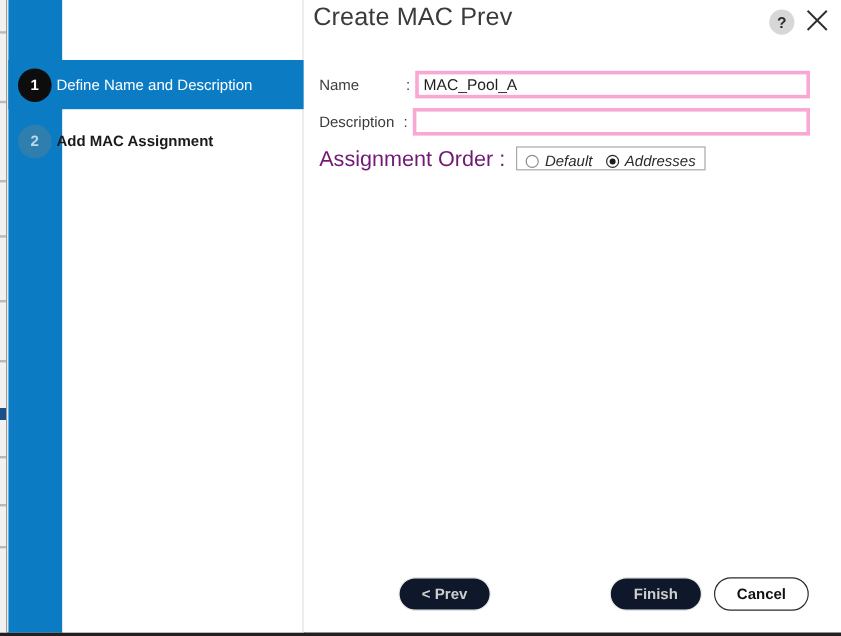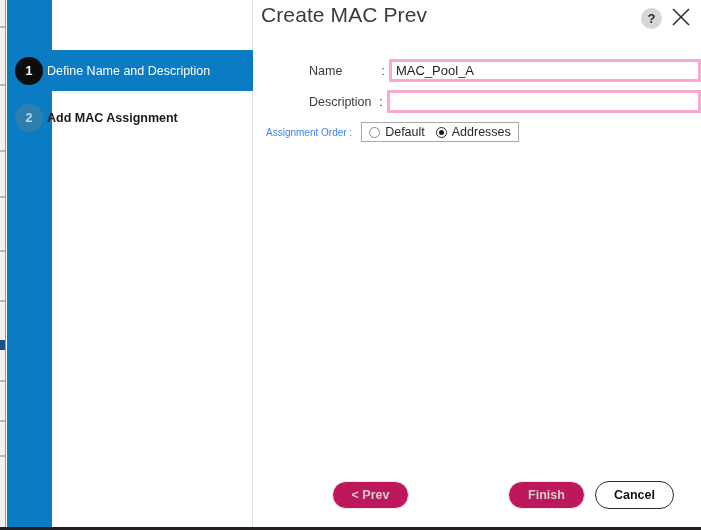--- a/index.html
+++ b/index.html
@@ -157,21 +157,20 @@
     align-items: center;
   }
   .field-label {
     font-size: 12.5px;
     color: #3b3b3b;
     text-align: left;
     padding-left: 12px;
     box-sizing: border-box;
     width: 78px;
     flex: 0 0 78px;
-    margin-left: 43px;
   }
   .colon {
     font-size: 12.5px;
     color: #3b3b3b;
     width: 12px;
     flex: 0 0 12px;
     text-align: center;
   }
   .text-input {
     height: 23px;
@@ -184,34 +183,35 @@
     box-sizing: border-box;
     outline: none;
     border-radius: 0;
   }
   .row-name .field-label { width: 80px; flex: 0 0 80px; }
   .row-name .text-input { width: 329px; }
   .row-desc .text-input { width: 331px; }
 
   .row-assign { height: 30px; }
   .assign-label {
-    font-size: 10px;
-    color: #3b82f6;
+    font-size: 18px;
+    color: #701a75;
     padding-left: 12px;
     white-space: nowrap;
   }
   .radio-group {
     margin-left: 9px;
     border: 1px solid #a9a9a9;
     background: #ffffff;
     height: 20px;
     display: flex;
-    align-items: center;
+    align-items: flex-end;
     padding: 0 7px;
     box-sizing: border-box;
+    font-style: italic;
   }
   .radio-opt {
     display: flex;
     align-items: center;
     cursor: pointer;
   }
   .radio-opt + .radio-opt { margin-left: 11px; }
   .radio-dot {
     width: 11px; height: 11px;
     border-radius: 50%;
@@ -257,21 +257,21 @@
     align-items: center;
     justify-content: center;
     box-sizing: border-box;
     background: #ffffff;
     border: 1.6px solid #2b2b2b;
     color: #111111;
     cursor: pointer;
     padding: 0;
   }
   .btn.disabled {
-    background: #be185d;
+    background: #0f172a;
     border: 1.6px solid #ededed;
     color: #cfcfcf;
     cursor: default;
   }
   .btn-prev   { left: 78px;  width: 77px; }
   .btn-next   { left: 167px; width: 77px; }
   .btn-finish { left: 254px; width: 77px; }
   .btn-cancel { left: 341px; width: 79px; }
 </style>
 </head>

